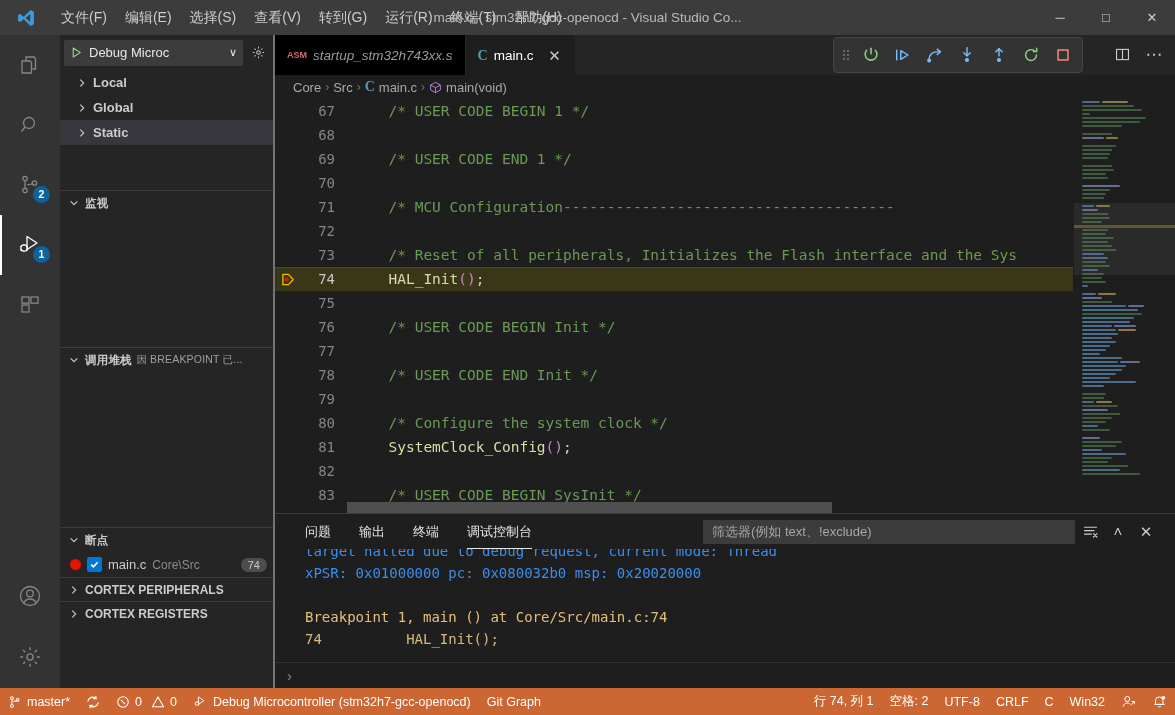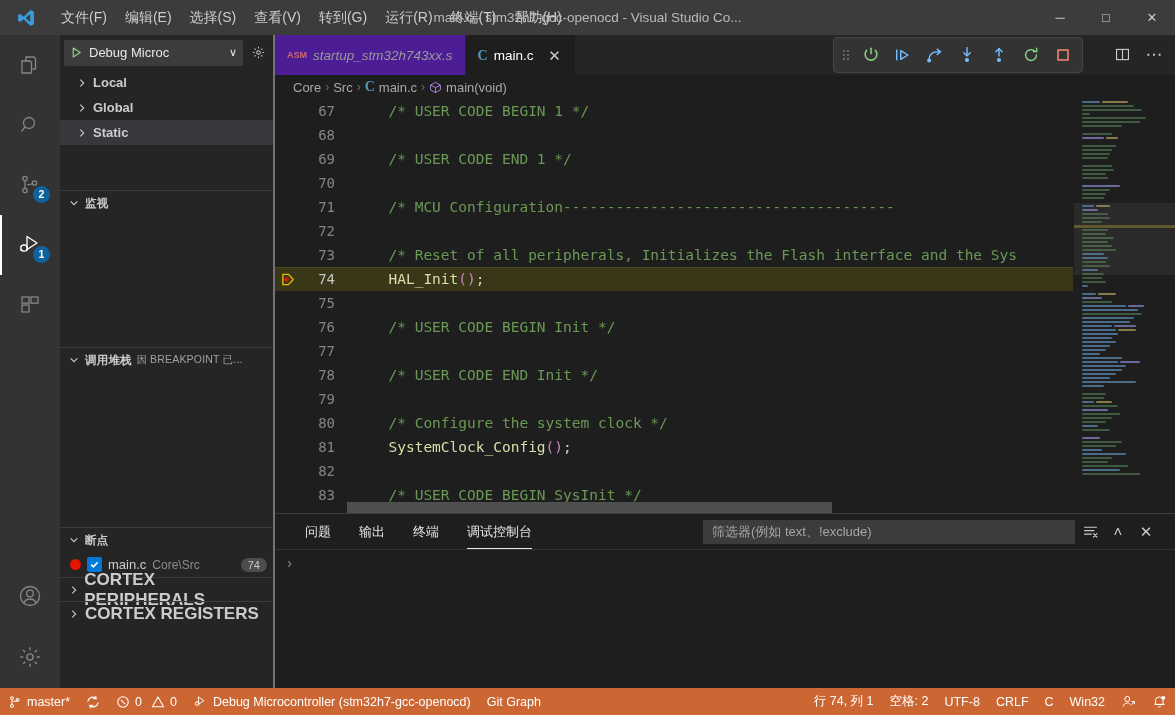--- a/index.html
+++ b/index.html
@@ -108,31 +108,31 @@
     display: flex; align-items: center; justify-content: center; flex: 0 0 15px;
   }
   .bp-file { color: #cccccc; }
   .bp-path { color: #8c8c8c; font-size: 12px; }
   .bp-line {
     margin-left: auto; background: #4d4d4d; color: #cccccc;
     border-radius: 10px; padding: 1px 7px; font-size: 11px;
   }
   .sec-row {
     height: 24px; display: flex; align-items: center; gap: 5px;
-    padding: 0 6px 0 8px; font-size: 17px; font-weight: bold; color: #cccccc;
+    padding: 0 6px 0 8px; font-size: 12px; font-weight: bold; color: #cccccc;
     border-top: 1px solid #3c3c3c;
   }
   .sb-spacer { flex: 1 1 auto; }
 
   
   .editor-area { flex: 1 1 auto; display: flex; flex-direction: column; min-width: 0; background: #1e1e1e; }
   .tabs-row { height: 40px; flex: 0 0 40px; background: #252526; display: flex; position: relative; }
   .tab {
     display: flex; align-items: center; gap: 6px; padding: 0 12px;
-    font-size: 13.5px; height: 40px; background: #4c1d95; color: #9a9a9a;
+    font-size: 13.5px; height: 40px; background: #000000; color: #9a9a9a;
     border-right: 1px solid #252526; max-width: 260px;
   }
   .tab.active { background: #1e1e1e; color: #ffffff; border-top: 1px solid #1e1e1e; }
   .tab .ic-asm { color: #d16969; font-size: 9px; font-weight: bold; }
   .tab .ic-c { color: #519aba; font-size: 14px; font-weight: bold; font-family: "Liberation Serif", serif; }
   .tab .tab-label { white-space: nowrap; }
   .tab.italic .tab-label { font-style: italic; }
   .tab-close { margin-left: 6px; width: 18px; text-align: center; color: #cccccc; font-size: 15px; }
   .tabs-fill { flex: 1 1 auto; background: #252526; }
 
@@ -859,20 +859,27 @@
             <div class="pact">
               <svg width="17" height="17" viewBox="0 0 20 20" fill="none" stroke="currentColor" stroke-width="1.4" stroke-linecap="round">
                 <path d="M3 5h14M3 9h11M3 13h8"></path>
                   <path d="M13.5 12.5l4 4M17.5 12.5l-4 4"></path>
               </svg>
             </div>
             <div class="pact" style="font-size:15px">˄</div>
             <div class="pact" style="font-size:15px">✕</div>
           </div>
         </div>
+        <div class="console" id="console-lines">
+            <div class="con-line c-blue" style="position: relative; top: -9px; height: 13px;">target halted due to debug request, current mode: Thread</div>
+            <div class="con-line c-blue">xPSR: 0x01000000 pc: 0x080032b0 msp: 0x20020000</div>
+            <div class="con-line c-blue"></div>
+            <div class="con-line c-yellow">Breakpoint 1, main () at Core/Src/main.c:74</div>
+            <div class="con-line c-yellow2">74          HAL_Init();</div>
+          </div>
         <div class="repl-row">
           <span style="font-size:15px">›</span>
         </div>
       </div>
 
     </div>
   </div>
 
   <div class="statusbar">
     <div class="st-item">

